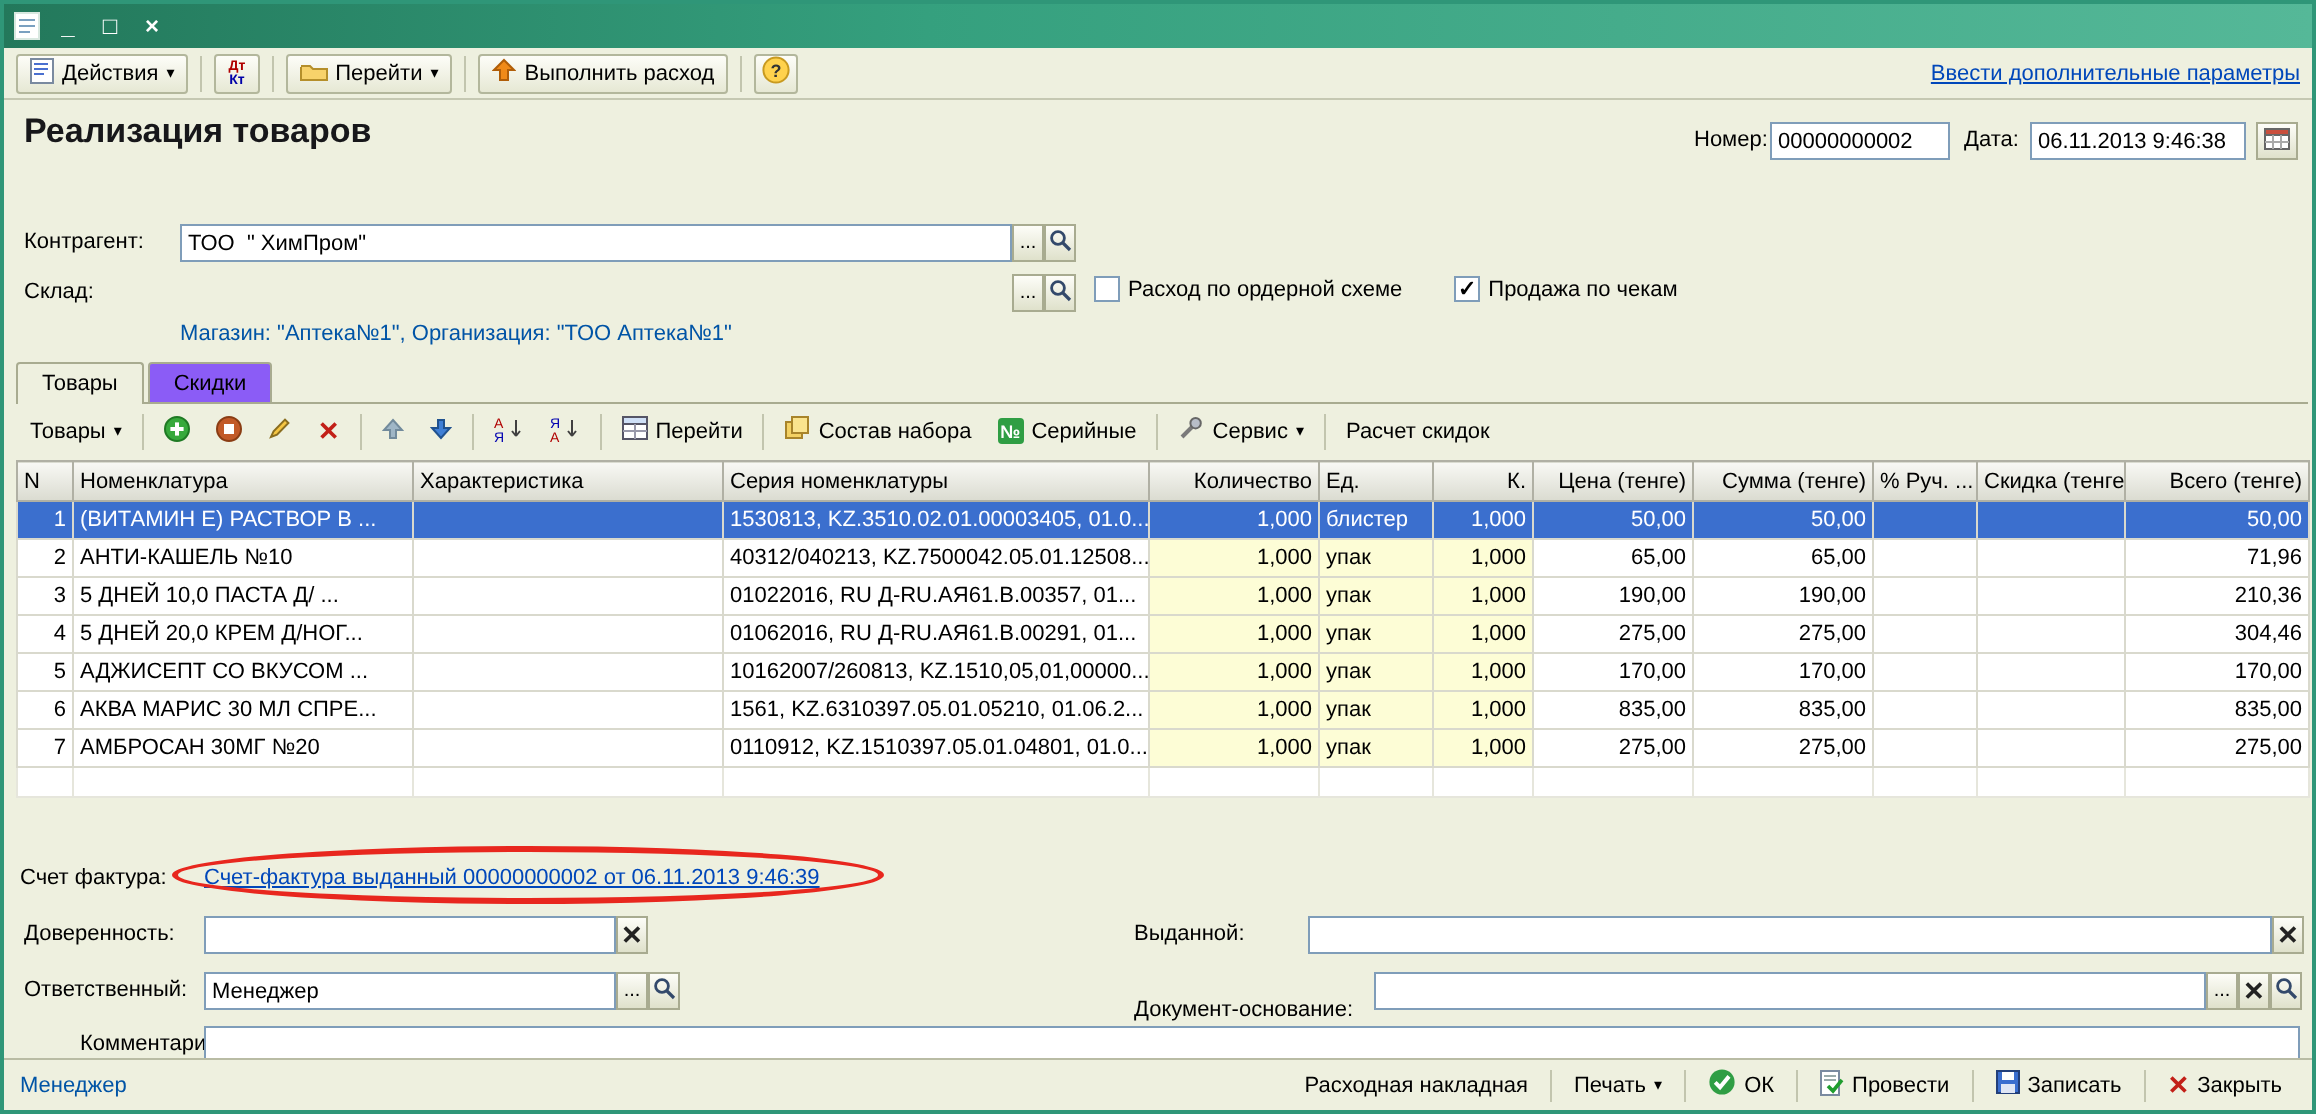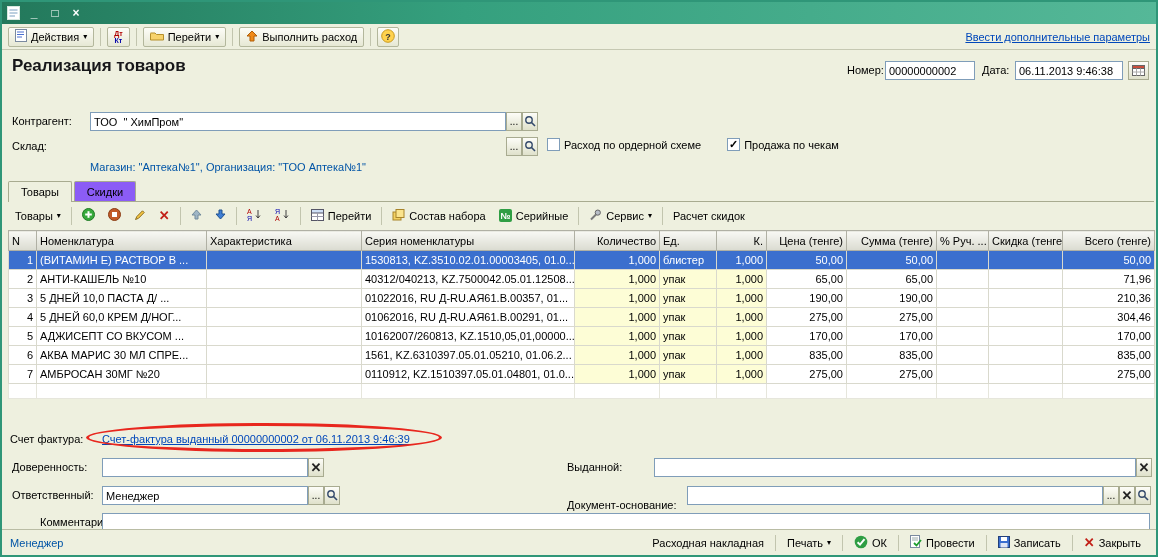--- a/index.html
+++ b/index.html
@@ -364,21 +364,21 @@
           <td class="yel">упак</td>
           <td class="num yel">1,000</td>
           <td class="num">190,00</td>
           <td class="num">190,00</td>
           <td></td>
           <td class="num"></td>
           <td class="num">210,36</td>
         </tr>
         <tr>
           <td class="num">4</td>
-          <td>5 ДНЕЙ 60,0 КРЕМ Д/НОГ...</td>
+          <td>5 ДНЕЙ 20,0 КРЕМ Д/НОГ...</td>
           <td></td>
           <td>01062016, RU Д-RU.АЯ61.В.00291, 01...</td>
           <td class="num yel">1,000</td>
           <td class="yel">упак</td>
           <td class="num yel">1,000</td>
           <td class="num">275,00</td>
           <td class="num">275,00</td>
           <td></td>
           <td class="num"></td>
           <td class="num">304,46</td>

